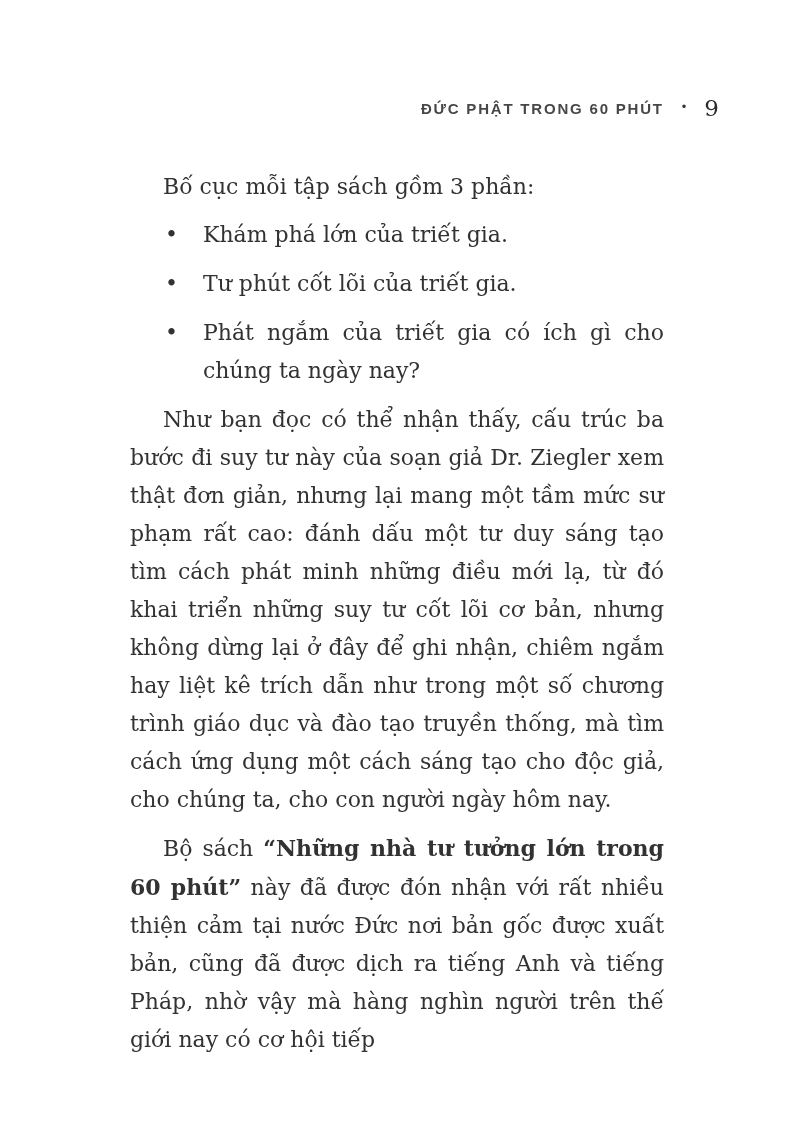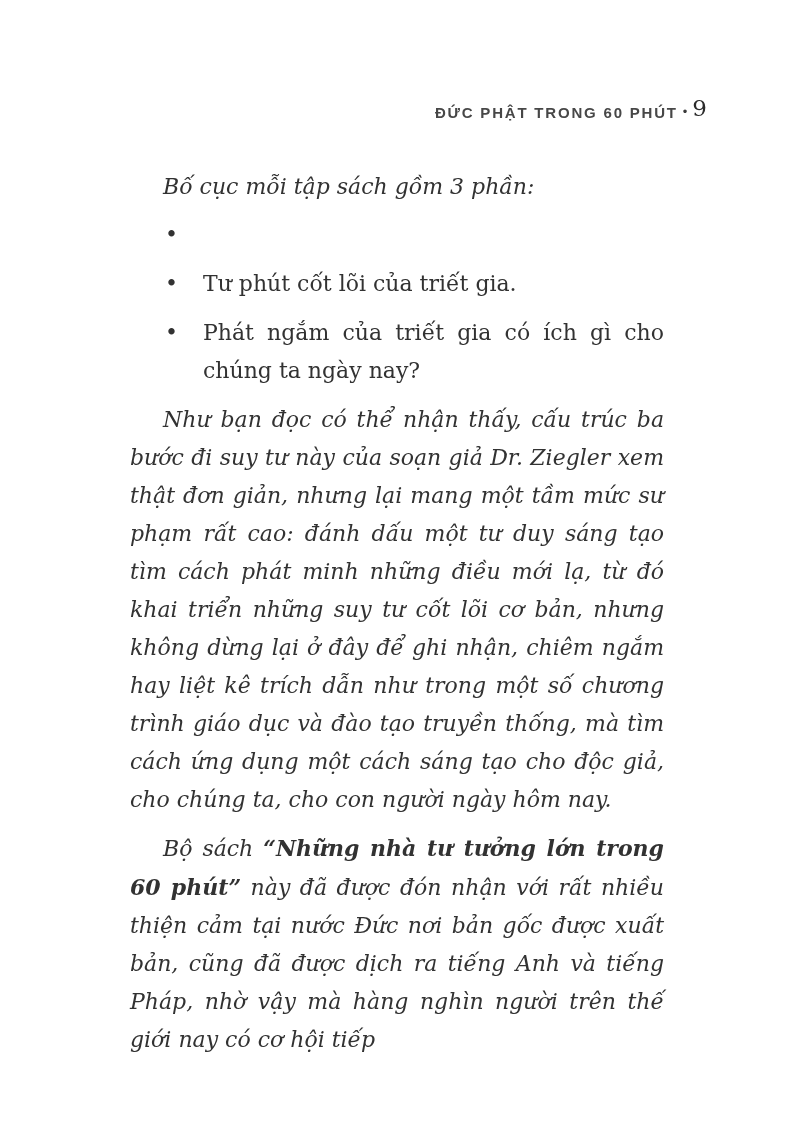--- a/index.html
+++ b/index.html
@@ -15,24 +15,24 @@
     background: #ffffff;
     font-family: "DejaVu Serif", "Liberation Serif", serif;
     color: #323232;
     overflow: hidden;
     box-sizing: border-box;
   }
   
   .running-head {
     position: absolute;
     top: 95px;
-    right: 85px;
+    right: 73px;
     display: flex;
-    align-items: flex-end;
-    gap: 5px;
+    align-items: center;
+    gap: 18px;
     white-space: nowrap;
   }
   .running-title {
     font-family: "Liberation Sans", "DejaVu Sans", sans-serif;
     font-size: 15px;
     font-weight: 600;
     letter-spacing: 1.8px;
     color: #474747;
   }
   .sep-dot {
@@ -52,21 +52,20 @@
     top: 168px;
     left: 130px;
     width: 534px;
     font-size: 22px;
     line-height: 38px;
     text-align: justify;
   }
   .para {
     margin: 0 0 10px 0;
     text-indent: 33px;
-    font-style: italic;
   }
   .para.last {
     margin-bottom: 7px;
   }
   .bullets {
     margin: 0;
     padding: 0;
     list-style: none;
   }
   .bullet-item {
@@ -97,20 +96,21 @@
     <span class="page-number">9</span>
   </div>
 
   <div class="content">
 
     <p class="para">Bố cục mỗi tập sách gồm 3 phần:</p>
 
     <div class="bullets">
       <div class="bullet-item">
         <span class="bullet-marker">•</span>
+        <span class="bullet-text">Khám phá lớn của triết gia.</span>
       </div>
       <div class="bullet-item">
         <span class="bullet-marker">•</span>
         <span class="bullet-text">Tư phút cốt lõi của triết gia.</span>
       </div>
       <div class="bullet-item">
         <span class="bullet-marker">•</span>
         <span class="bullet-text">Phát ngắm của triết gia có ích gì cho chúng ta ngày nay?</span>
       </div>
     </div>

